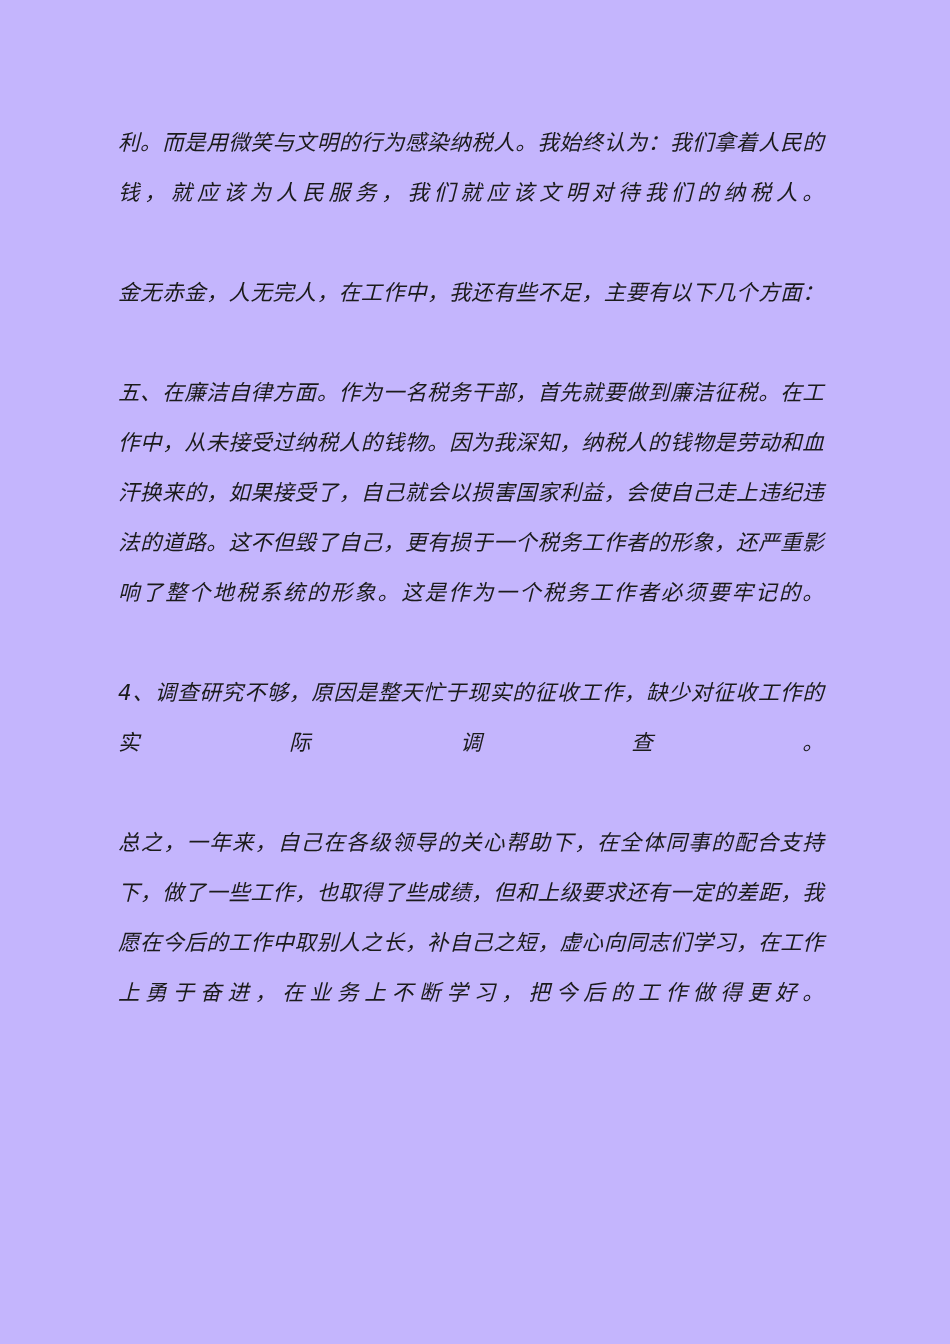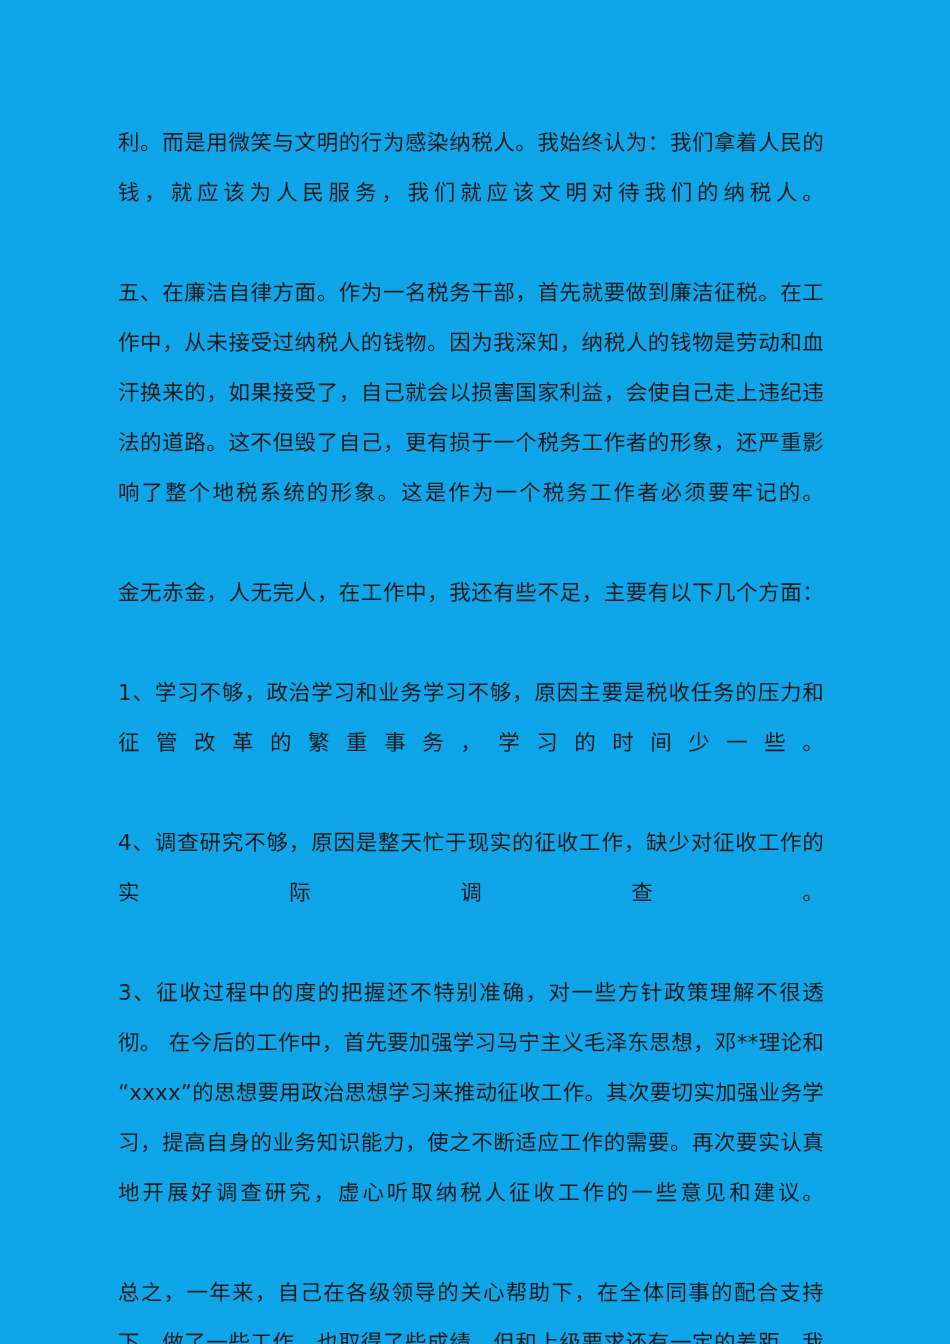--- a/index.html
+++ b/index.html
@@ -36,31 +36,29 @@
   
   .para:after {
     content: "";
     display: inline-block;
     width: 100%;
   }
 </style>
 </head>
 <body>
 
-<div class="page" style="background: #0ea5e9;">
+<div class="page" style="background: #c4b5fd; font-style: italic;">
   <div class="doc-body">
 
     <p class="para" style="color: rgb(27, 27, 27);">利。而是用微笑与文明的行为感染纳税人。我始终认为：我们拿着人民的钱，就应该为人民服务，我们就应该文明对待我们的纳税人。</p>
 
+    <p class="para" style="color: rgb(27, 27, 27);">金无赤金，人无完人，在工作中，我还有些不足，主要有以下几个方面：</p>
+
     <p class="para" style="color: rgb(27, 27, 27);">五、在廉洁自律方面。作为一名税务干部，首先就要做到廉洁征税。在工作中，从未接受过纳税人的钱物。因为我深知，纳税人的钱物是劳动和血汗换来的，如果接受了，自己就会以损害国家利益，会使自己走上违纪违法的道路。这不但毁了自己，更有损于一个税务工作者的形象，还严重影响了整个地税系统的形象。这是作为一个税务工作者必须要牢记的。</p>
 
-    <p class="para" style="color: rgb(27, 27, 27);">金无赤金，人无完人，在工作中，我还有些不足，主要有以下几个方面：</p>
-
-    <p class="para" style="color: rgb(27, 27, 27);">1、学习不够，政治学习和业务学习不够，原因主要是税收任务的压力和征管改革的繁重事务，学习的时间少一些。</p>
 
     <p class="para" style="color: rgb(27, 27, 27);">4、调查研究不够，原因是整天忙于现实的征收工作，缺少对征收工作的实际调查。</p>
 
-    <p class="para" style="color: rgb(27, 27, 27);">3、征收过程中的度的把握还不特别准确，对一些方针政策理解不很透彻。 在今后的工作中，首先要加强学习马宁主义毛泽东思想，邓**理论和“xxxx”的思想要用政治思想学习来推动征收工作。其次要切实加强业务学习，提高自身的业务知识能力，使之不断适应工作的需要。再次要实认真地开展好调查研究，虚心听取纳税人征收工作的一些意见和建议。</p>
 
     <p class="para" style="color: rgb(27, 27, 27);">总之，一年来，自己在各级领导的关心帮助下，在全体同事的配合支持下，做了一些工作，也取得了些成绩，但和上级要求还有一定的差距，我愿在今后的工作中取别人之长，补自己之短，虚心向同志们学习，在工作上勇于奋进，在业务上不断学习，把今后的工作做得更好。</p>
 
   </div>
 </div>
 
 </body></html>

